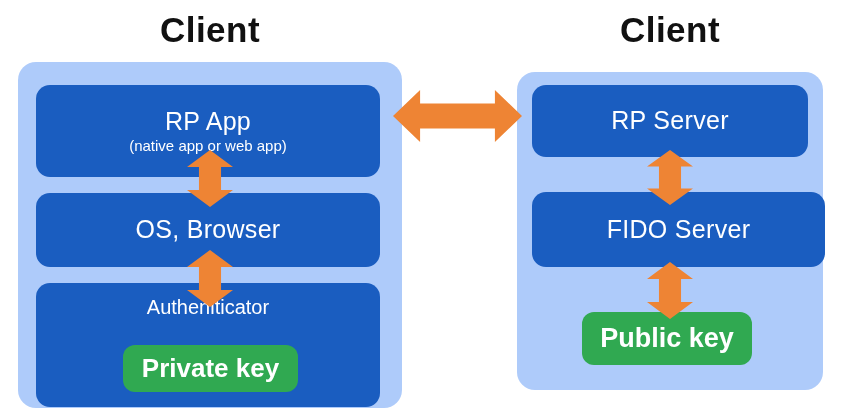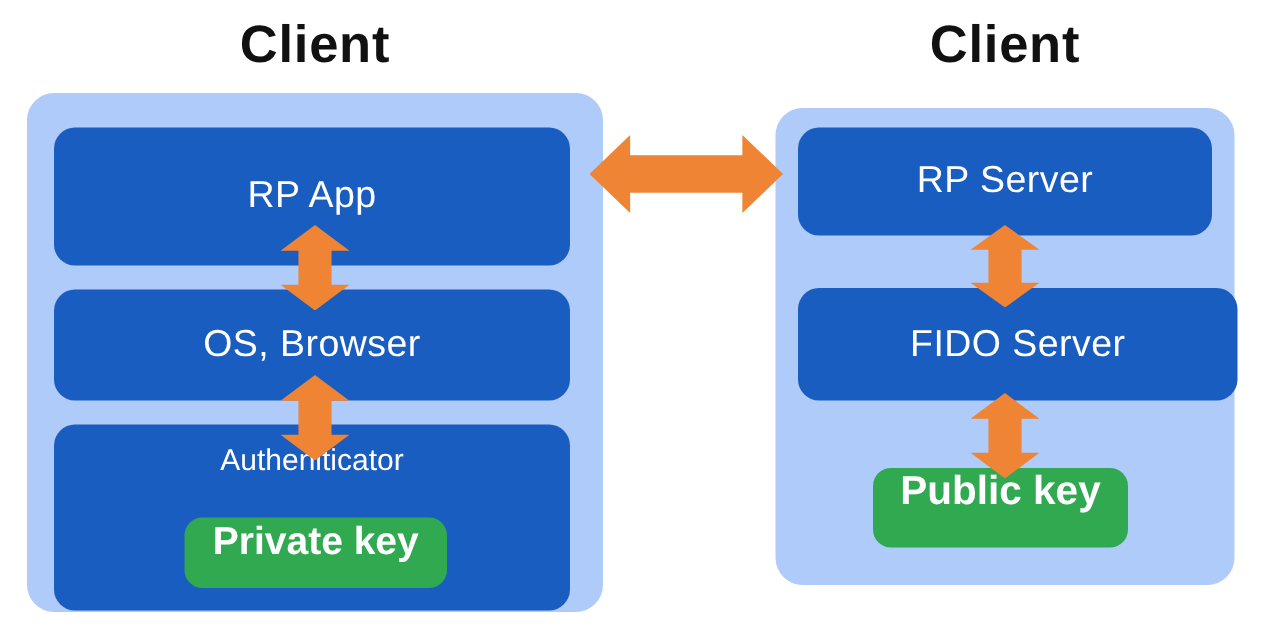--- a/index.html
+++ b/index.html
@@ -59,20 +59,21 @@
   #fido-server-box { left: 532px; top: 192px; width: 293px; height: 75px; }
   .box-label { font-size: 25px; font-weight: 500; letter-spacing: 0.3px; line-height: 1.1; }
   .box-sublabel { font-size: 15px; font-weight: 400; margin-top: 3px; line-height: 1.1; }
   .auth-label { font-size: 20px; font-weight: 500; }
   .greenbox {
     position: absolute;
     background: var(--key-bg);
     border-radius: 12px;
     color: var(--box-text);
     display: flex;
+    align-items: center;
     justify-content: center;
     font-weight: 700;
     z-index: 3;
     text-align: center;
   }
   #private-key-badge { left: 123px; top: 345px; width: 175px; height: 47px; font-size: 26px; }
   #public-key-badge  { left: 582px; top: 312px; width: 170px; height: 53px; font-size: 27px; }
   .varrow {
     position: absolute;
     width: 46px;
@@ -101,20 +102,21 @@
 
 <div class="canvas">
 
   <section>
     <div class="title" id="client-title">Client</div>
 
     <div class="panel" id="client-panel"></div>
 
     <div class="bluebox" id="rp-app-box">
       <div class="box-label">RP App</div>
+      <div class="box-sublabel">(native app or web app)</div>
     </div>
 
     <div class="bluebox" id="os-browser-box">
       <div class="box-label">OS, Browser</div>
     </div>
 
     <div class="bluebox" id="authenticator-box">
       <div class="auth-label">Autheniticator</div>
     </div>
 

